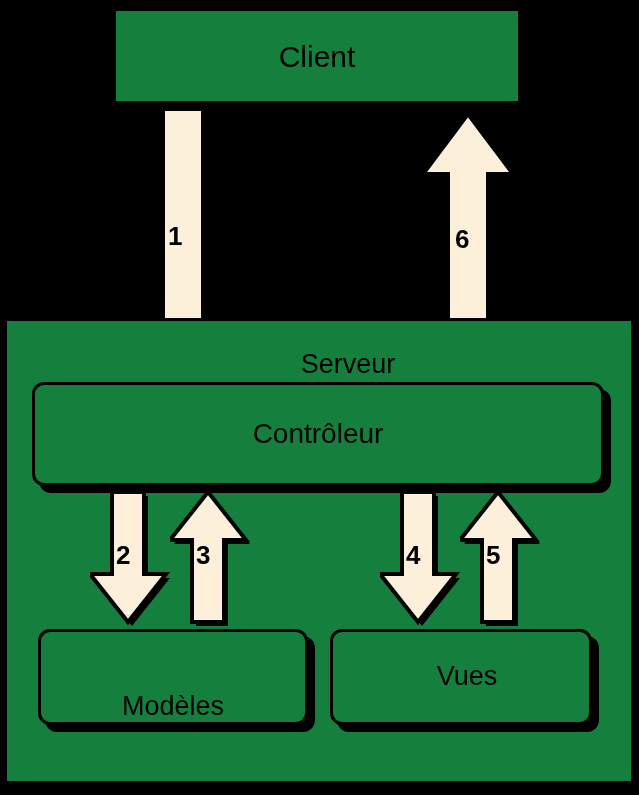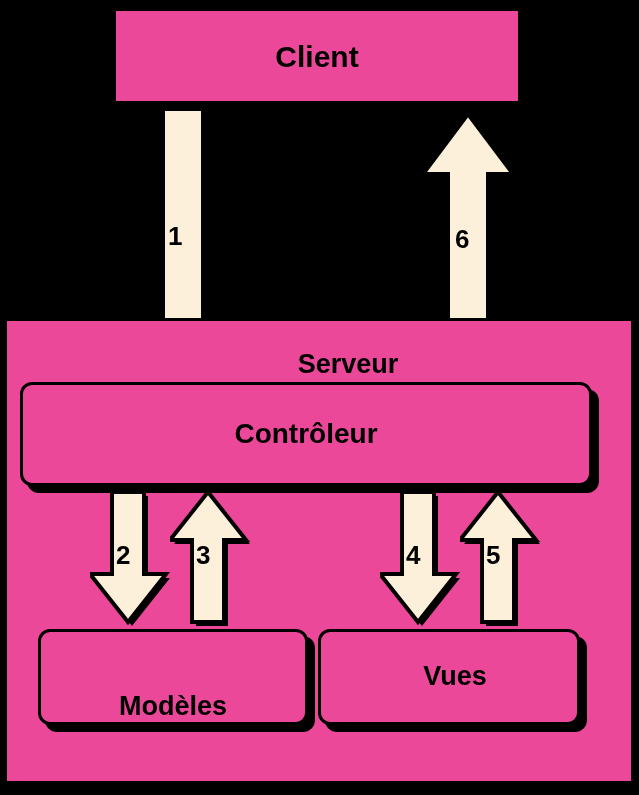--- a/index.html
+++ b/index.html
@@ -17,29 +17,28 @@
   .canvas {
     position: absolute;
     left: 0; top: 0;
     width: 639px;
     height: 795px;
     background: #000000;
   }
   
   .node {
     position: absolute;
-    background: #ec4899;
+    background: #15803d;
     border: 3px solid #000000;
     box-sizing: border-box;
     display: flex;
     align-items: center;
     justify-content: center;
     color: #000000;
     box-shadow: 7px 7px 0 0 #000000;
-    font-weight: bold;
   }
   .node-label {
     font-size: 27px;
     line-height: 1.1;
     text-align: center;
     color: #000;
   }
 
   
   #client {
@@ -67,40 +66,40 @@
     top: 28px;
     width: 100%;
     text-align: center;
     font-size: 27px;
     color: #000;
     margin-left: 29px;
   }
 
   
   #controleur {
-    left: 20px;
+    left: 32px;
     top: 382px;
     width: 572px;
     height: 104px;
     border-radius: 12px;
   }
   #controleur .node-label { font-size: 28px; }
 
   
   #modeles {
     left: 38px;
     top: 629px;
     width: 270px;
     height: 96px;
     border-radius: 12px;
     align-items: flex-end;
   }
   
   #vues {
-    left: 318px;
+    left: 330px;
     top: 629px;
     width: 262px;
     height: 96px;
     border-radius: 12px;
     padding-left: 12px;
   }
 
   
   .arrow {
     position: absolute;

